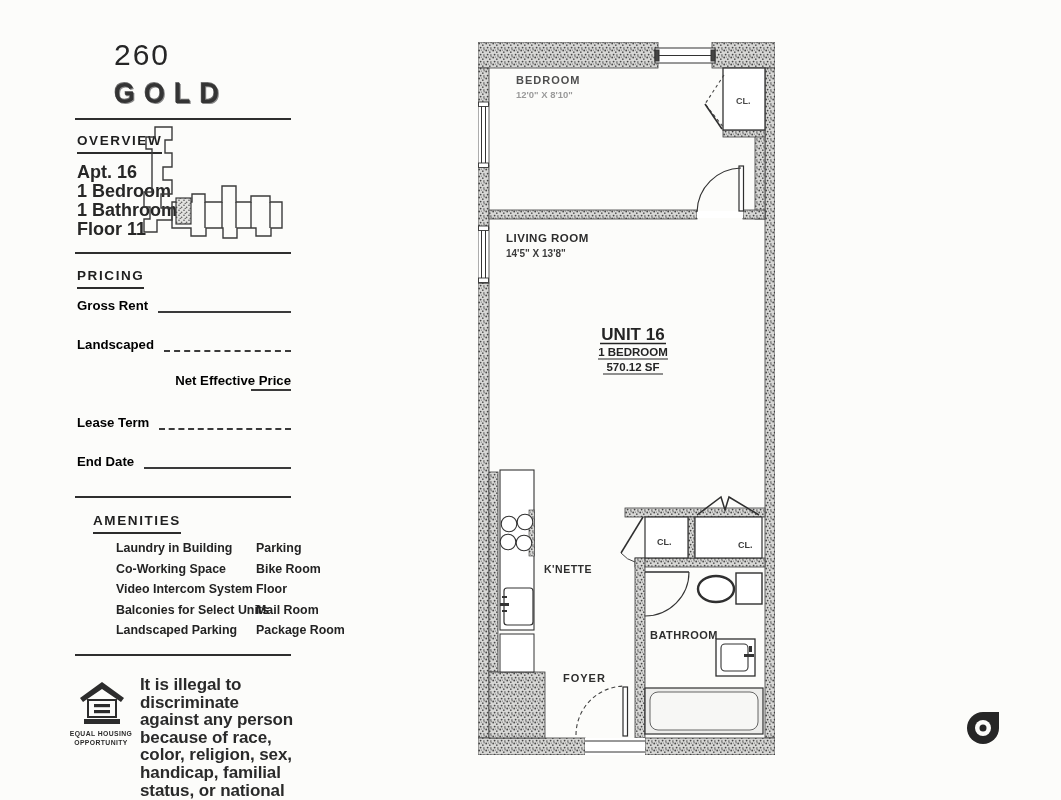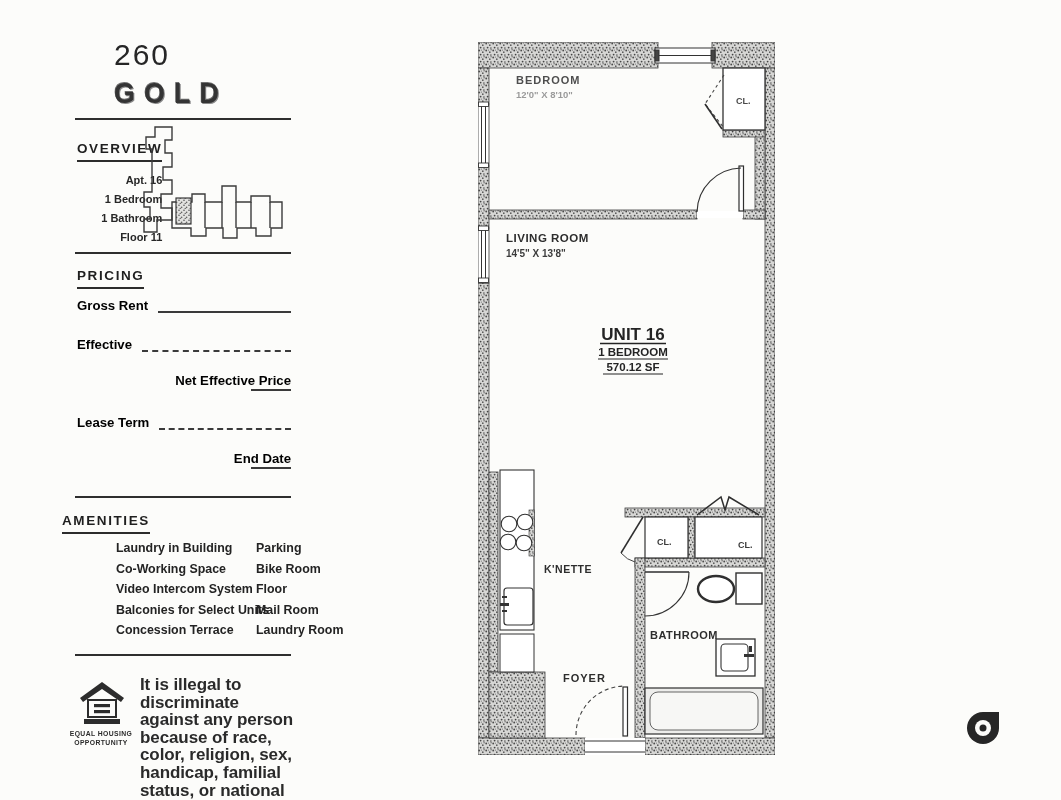--- a/index.html
+++ b/index.html
@@ -19,21 +19,21 @@
     text-shadow:1px 1px 0 #8a8a8a, -0.5px -0.5px 0 #6f6f6f;
     transform:scaleY(1.08);transform-origin:left top;
   }
   .rule{border-top:2.4px solid #2e2e2e;width:216px;left:75px;}
   
   .sec-heading{
     font-size:13.5px;font-weight:700;letter-spacing:1.6px;color:#1f1f1f;
     display:inline-block;border-bottom:2.2px solid #2c2c2c;padding-bottom:4px;
   }
   
-  .ov-line{font-size:11px;font-weight:700;color:#272727;line-height:19px;}
+  .ov-line{font-size:18px;font-weight:700;color:#272727;line-height:19px;}
   .ov-line.light{font-weight:600;}
   
   .price-row{
     left:77px;width:214px;display:flex;align-items:flex-end;height:18px;
   }
   .price-label{font-size:13.2px;font-weight:700;color:#000000;white-space:nowrap;}
   .price-line{
     flex:1;margin-left:10px;border-bottom:2px solid #3a3a3a;height:15px;min-width:40px;
     font-size:12px;color:#222;
   }
@@ -56,21 +56,21 @@
   svg text{font-family:"Liberation Sans", sans-serif;}
 </style>
 </head>
 <body>
 
 <div class="abs brand-number">260</div>
 <div class="abs brand-name">GOLD</div>
 
 <div class="abs rule" style="top:118px;"></div>
 
-<div class="abs" style="left:77px;top:139px;text-align:right;">
+<div class="abs" style="left:77px;top:131px;">
   <span class="sec-heading">OVERVIEW</span>
   <div style="margin-top:9px;">
     <div class="ov-line">Apt. 16</div>
     <div class="ov-line light">1 Bedroom</div>
     <div class="ov-line light">1 Bathroom</div>
     <div class="ov-line light">Floor 11</div>
   </div>
 </div>
 
 <svg class="abs" style="left:138px;top:124px;" width="157" height="128" viewBox="0 0 157 128">
@@ -99,52 +99,52 @@
 <div class="abs rule" style="top:252px;"></div>
 
 <div class="abs" style="left:77px;top:266px;">
   <span class="sec-heading">PRICING</span>
 </div>
 <div class="abs price-row" style="top:295px;">
   <span class="price-label">Gross Rent</span>
   <span class="price-line"></span>
 </div>
 <div class="abs price-row" style="top:334px;">
-  <span class="price-label">Effective</span>
+  <span class="price-label">Landscaped</span>
   <span class="price-line" style="border-bottom-style:dashed;"></span>
 </div>
 <div class="abs price-row" style="top:373px;flex-direction:column;">
   <span class="price-label">Net Effective Price</span>
   <span class="price-line"></span>
 </div>
 <div class="abs price-row" style="top:412px;">
   <span class="price-label">Lease Term</span>
   <span class="price-line" style="border-bottom-style:dashed;"></span>
 </div>
-<div class="abs price-row" style="top:451px;flex-direction:column;">
+<div class="abs price-row" style="top:451px;">
   <span class="price-label">End Date</span>
   <span class="price-line"></span>
 </div>
 
 <div class="abs rule" style="top:496px;"></div>
 
-<div class="abs" style="left:62px;top:511px;text-align:center;">
+<div class="abs" style="left:93px;top:511px;text-align:center;">
   <span class="sec-heading">AMENITIES</span>
 </div>
 <div class="abs amenities-grid">
   <div>Laundry in Building</div>
   <div>Parking</div>
   <div>Co-Working Space</div>
   <div>Bike Room</div>
   <div>Video Intercom System</div>
   <div>Floor</div>
   <div>Balconies for Select Units</div>
   <div>Mail Room</div>
-  <div>Concession Terrace</div>
-  <div>Laundry Room</div>
+  <div>Landscaped Parking</div>
+  <div>Package Room</div>
 </div>
 
 <div class="abs rule" style="top:654px;"></div>
 
 <svg class="abs" style="left:79px;top:681px;" width="46" height="46" viewBox="0 0 46 46">
   <path d="M23,1 L45,17 L42,21 L23,8 L4,21 L1,17 Z" fill="#2c2c2c"></path>
   <rect x="9" y="19" width="28" height="17" fill="none" stroke="#2c2c2c" stroke-width="2"></rect>
   <rect x="15" y="23" width="16" height="3.2" fill="#2c2c2c"></rect>
   <rect x="15" y="29" width="16" height="3.2" fill="#2c2c2c"></rect>
   <rect x="5" y="38" width="36" height="5" fill="#2c2c2c"></rect>

